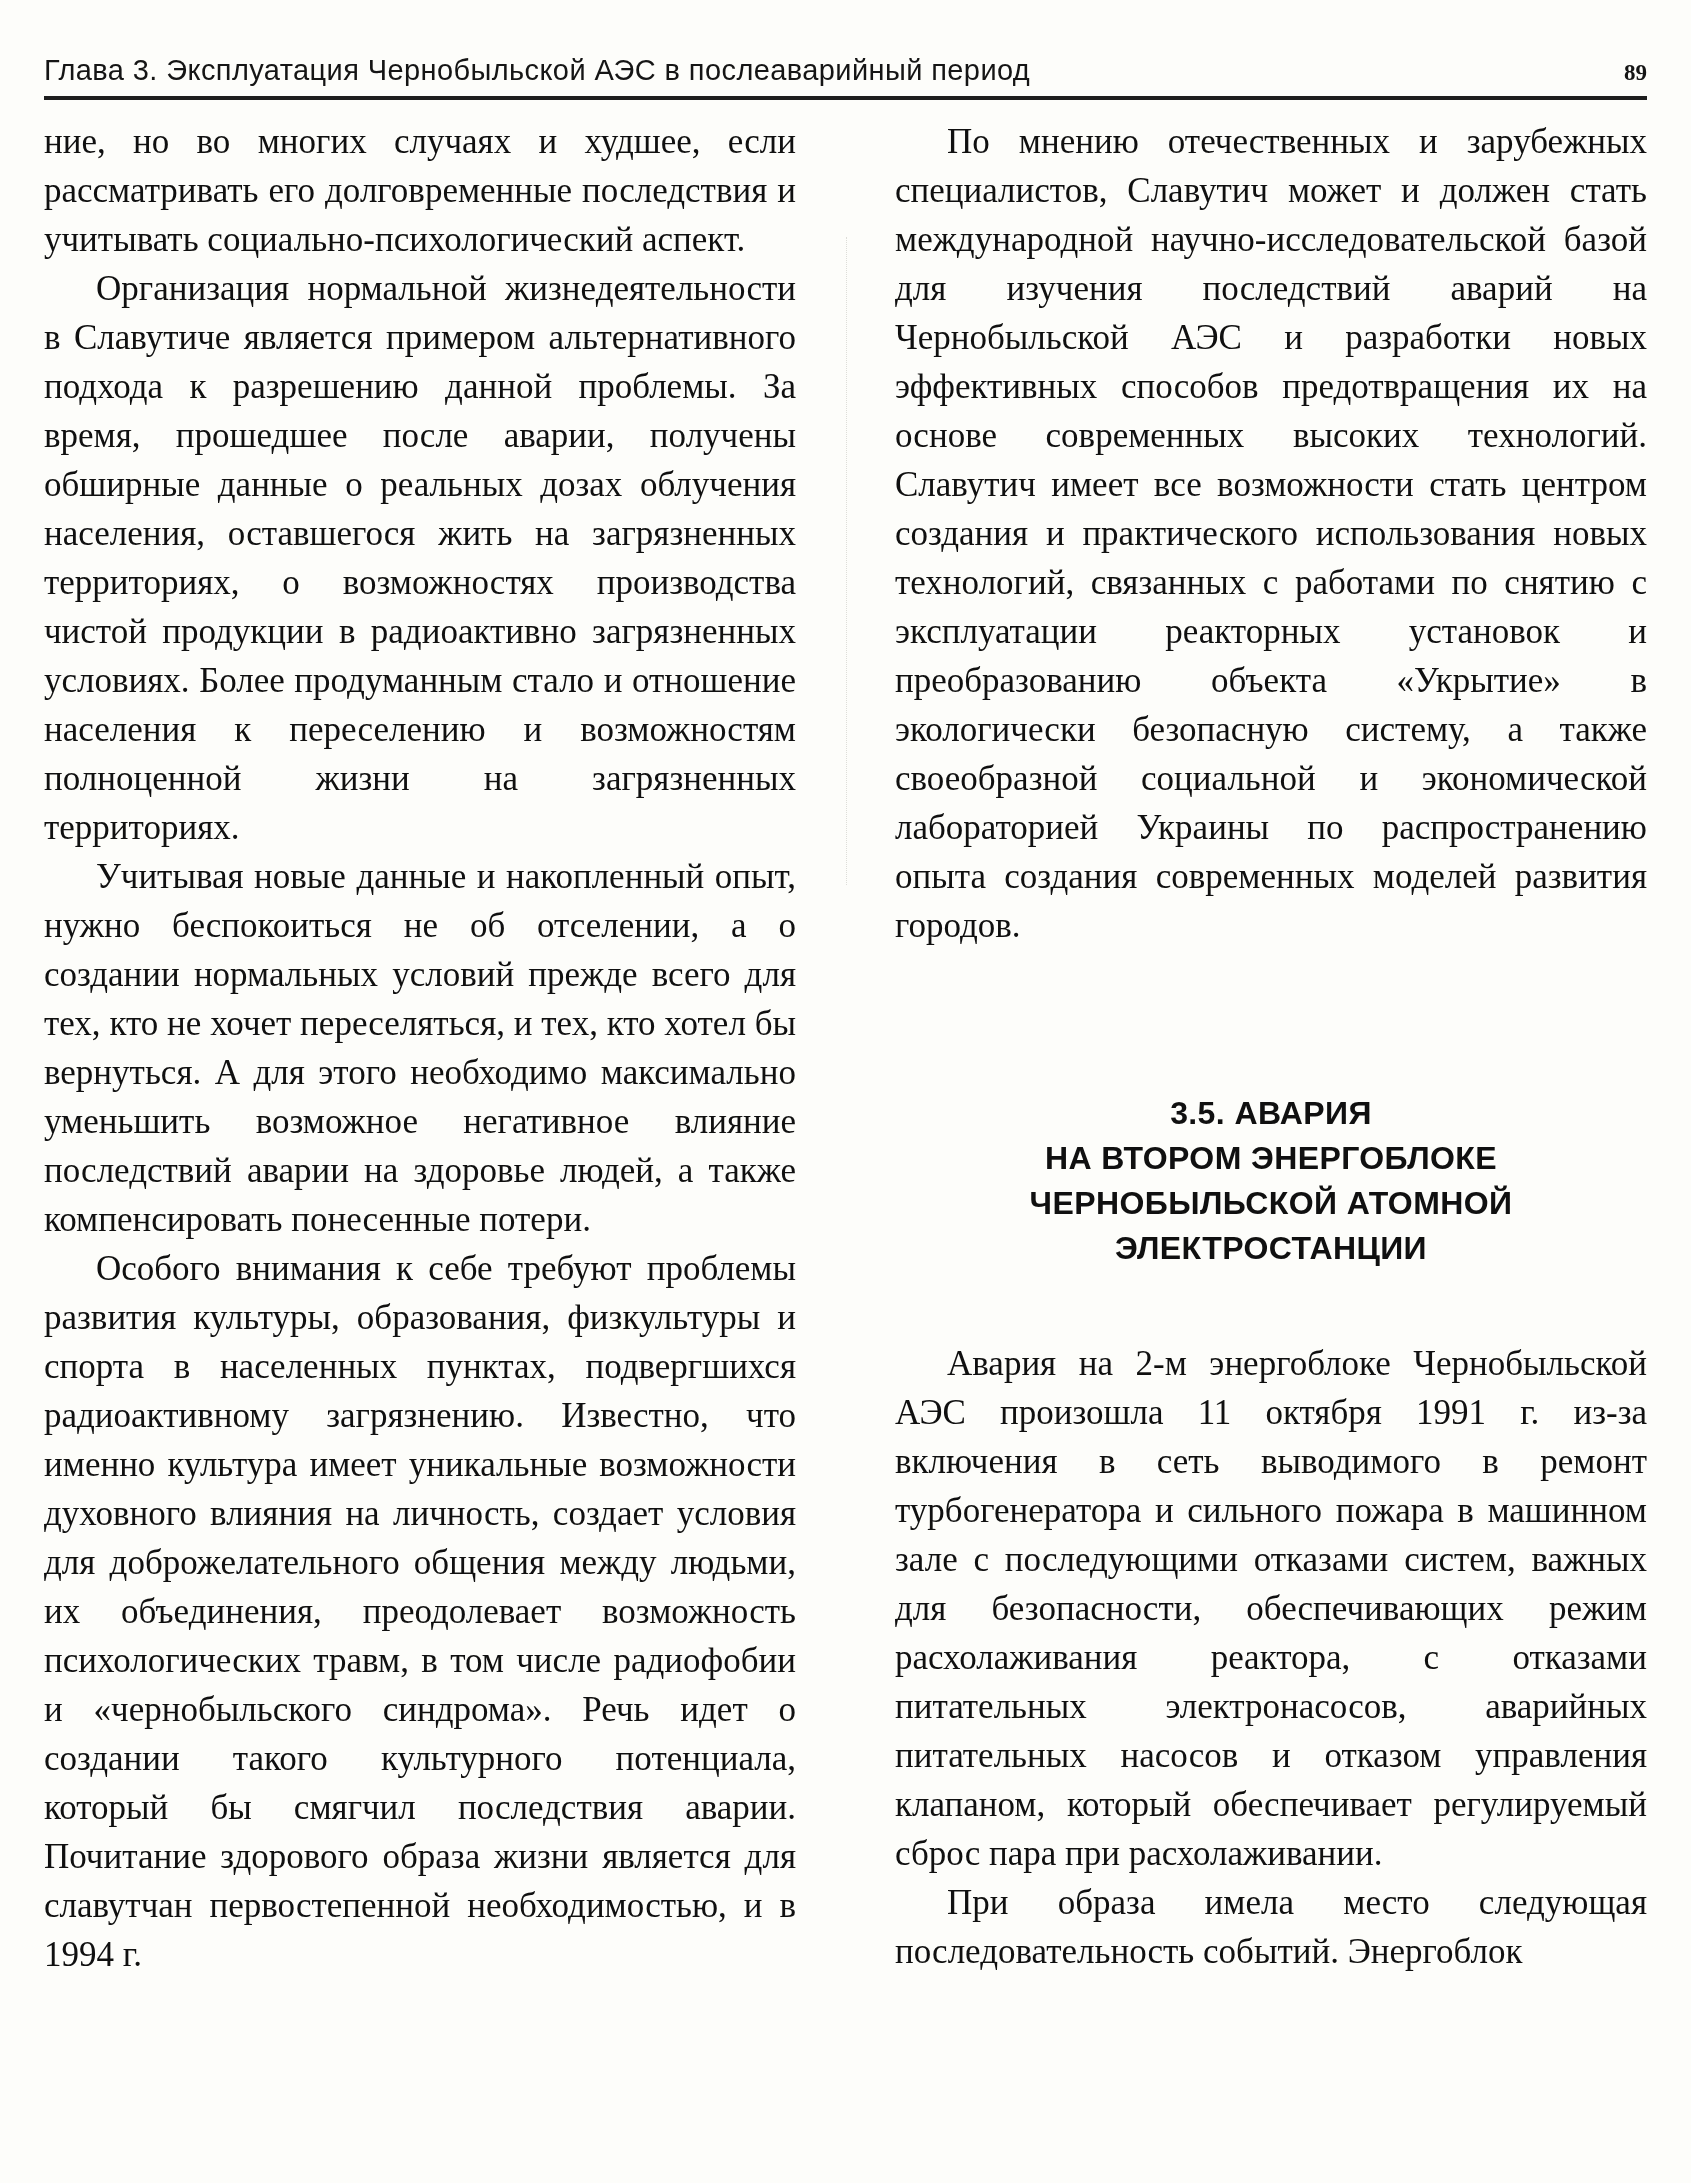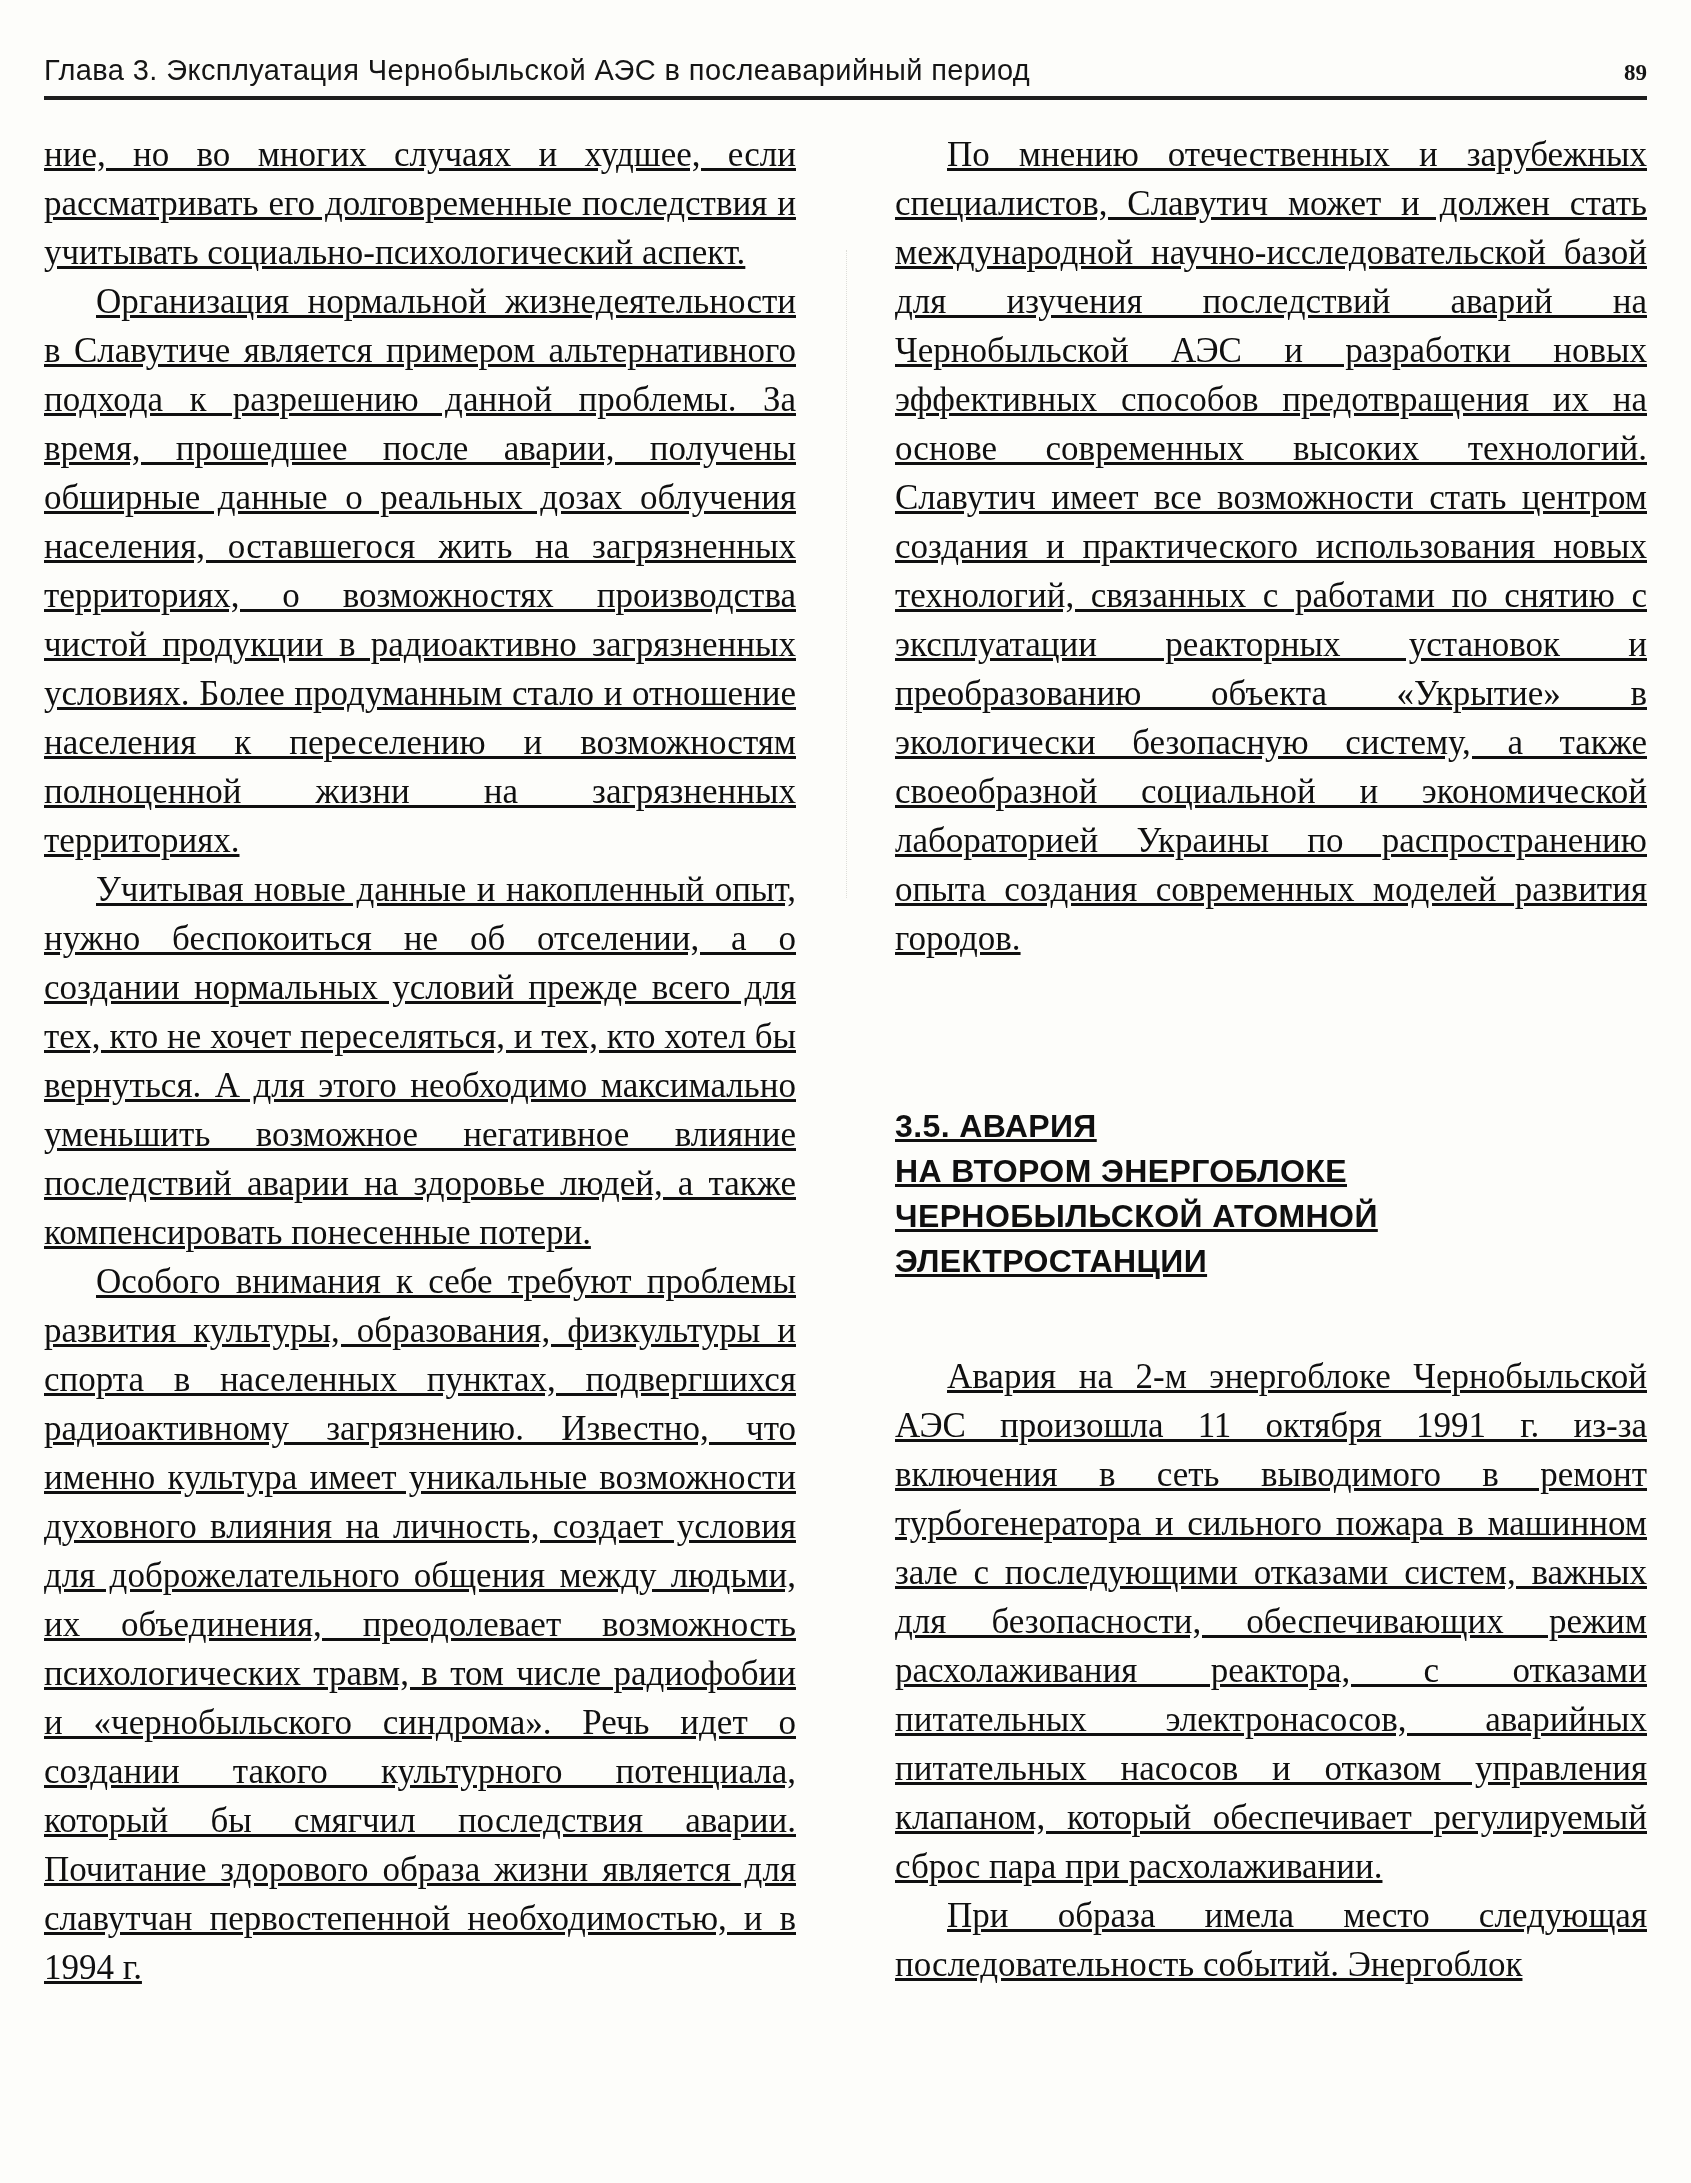--- a/index.html
+++ b/index.html
@@ -37,22 +37,21 @@
     color: #151515;
   }
   .header-rule {
     margin-top: 8.5px;
     border-bottom: 4.2px solid #1e1e1e;
   }
   .columns {
     position: relative;
     display: flex;
     gap: 99px;
-    margin-top: 30px;
-    text-decoration: underline;
+    margin-top: 17px;
   }
   .column {
     flex: 1;
     min-width: 0;
     font-family: "Liberation Serif", serif;
     font-size: 35px;
     line-height: 49px;
     text-align: justify;
     hyphens: auto;
     -webkit-hyphens: auto;
@@ -64,21 +63,21 @@
   .para.no-indent {
     text-indent: 0;
   }
   .section-heading {
     font-family: "Liberation Sans", sans-serif;
     font-weight: bold;
     font-size: 32px;
     line-height: 45px;
     letter-spacing: 0.4px;
     white-space: pre-line;
-    text-align: left;
+    text-align: center;
     margin: 141px 0 68px 0;
     color: #101010;
   }
   .column-divider {
     position: absolute;
     left: 50%;
     top: 120px;
     height: 648px;
     border-left: 1.4px dotted #c9c9c3;
     opacity: 0.6;

